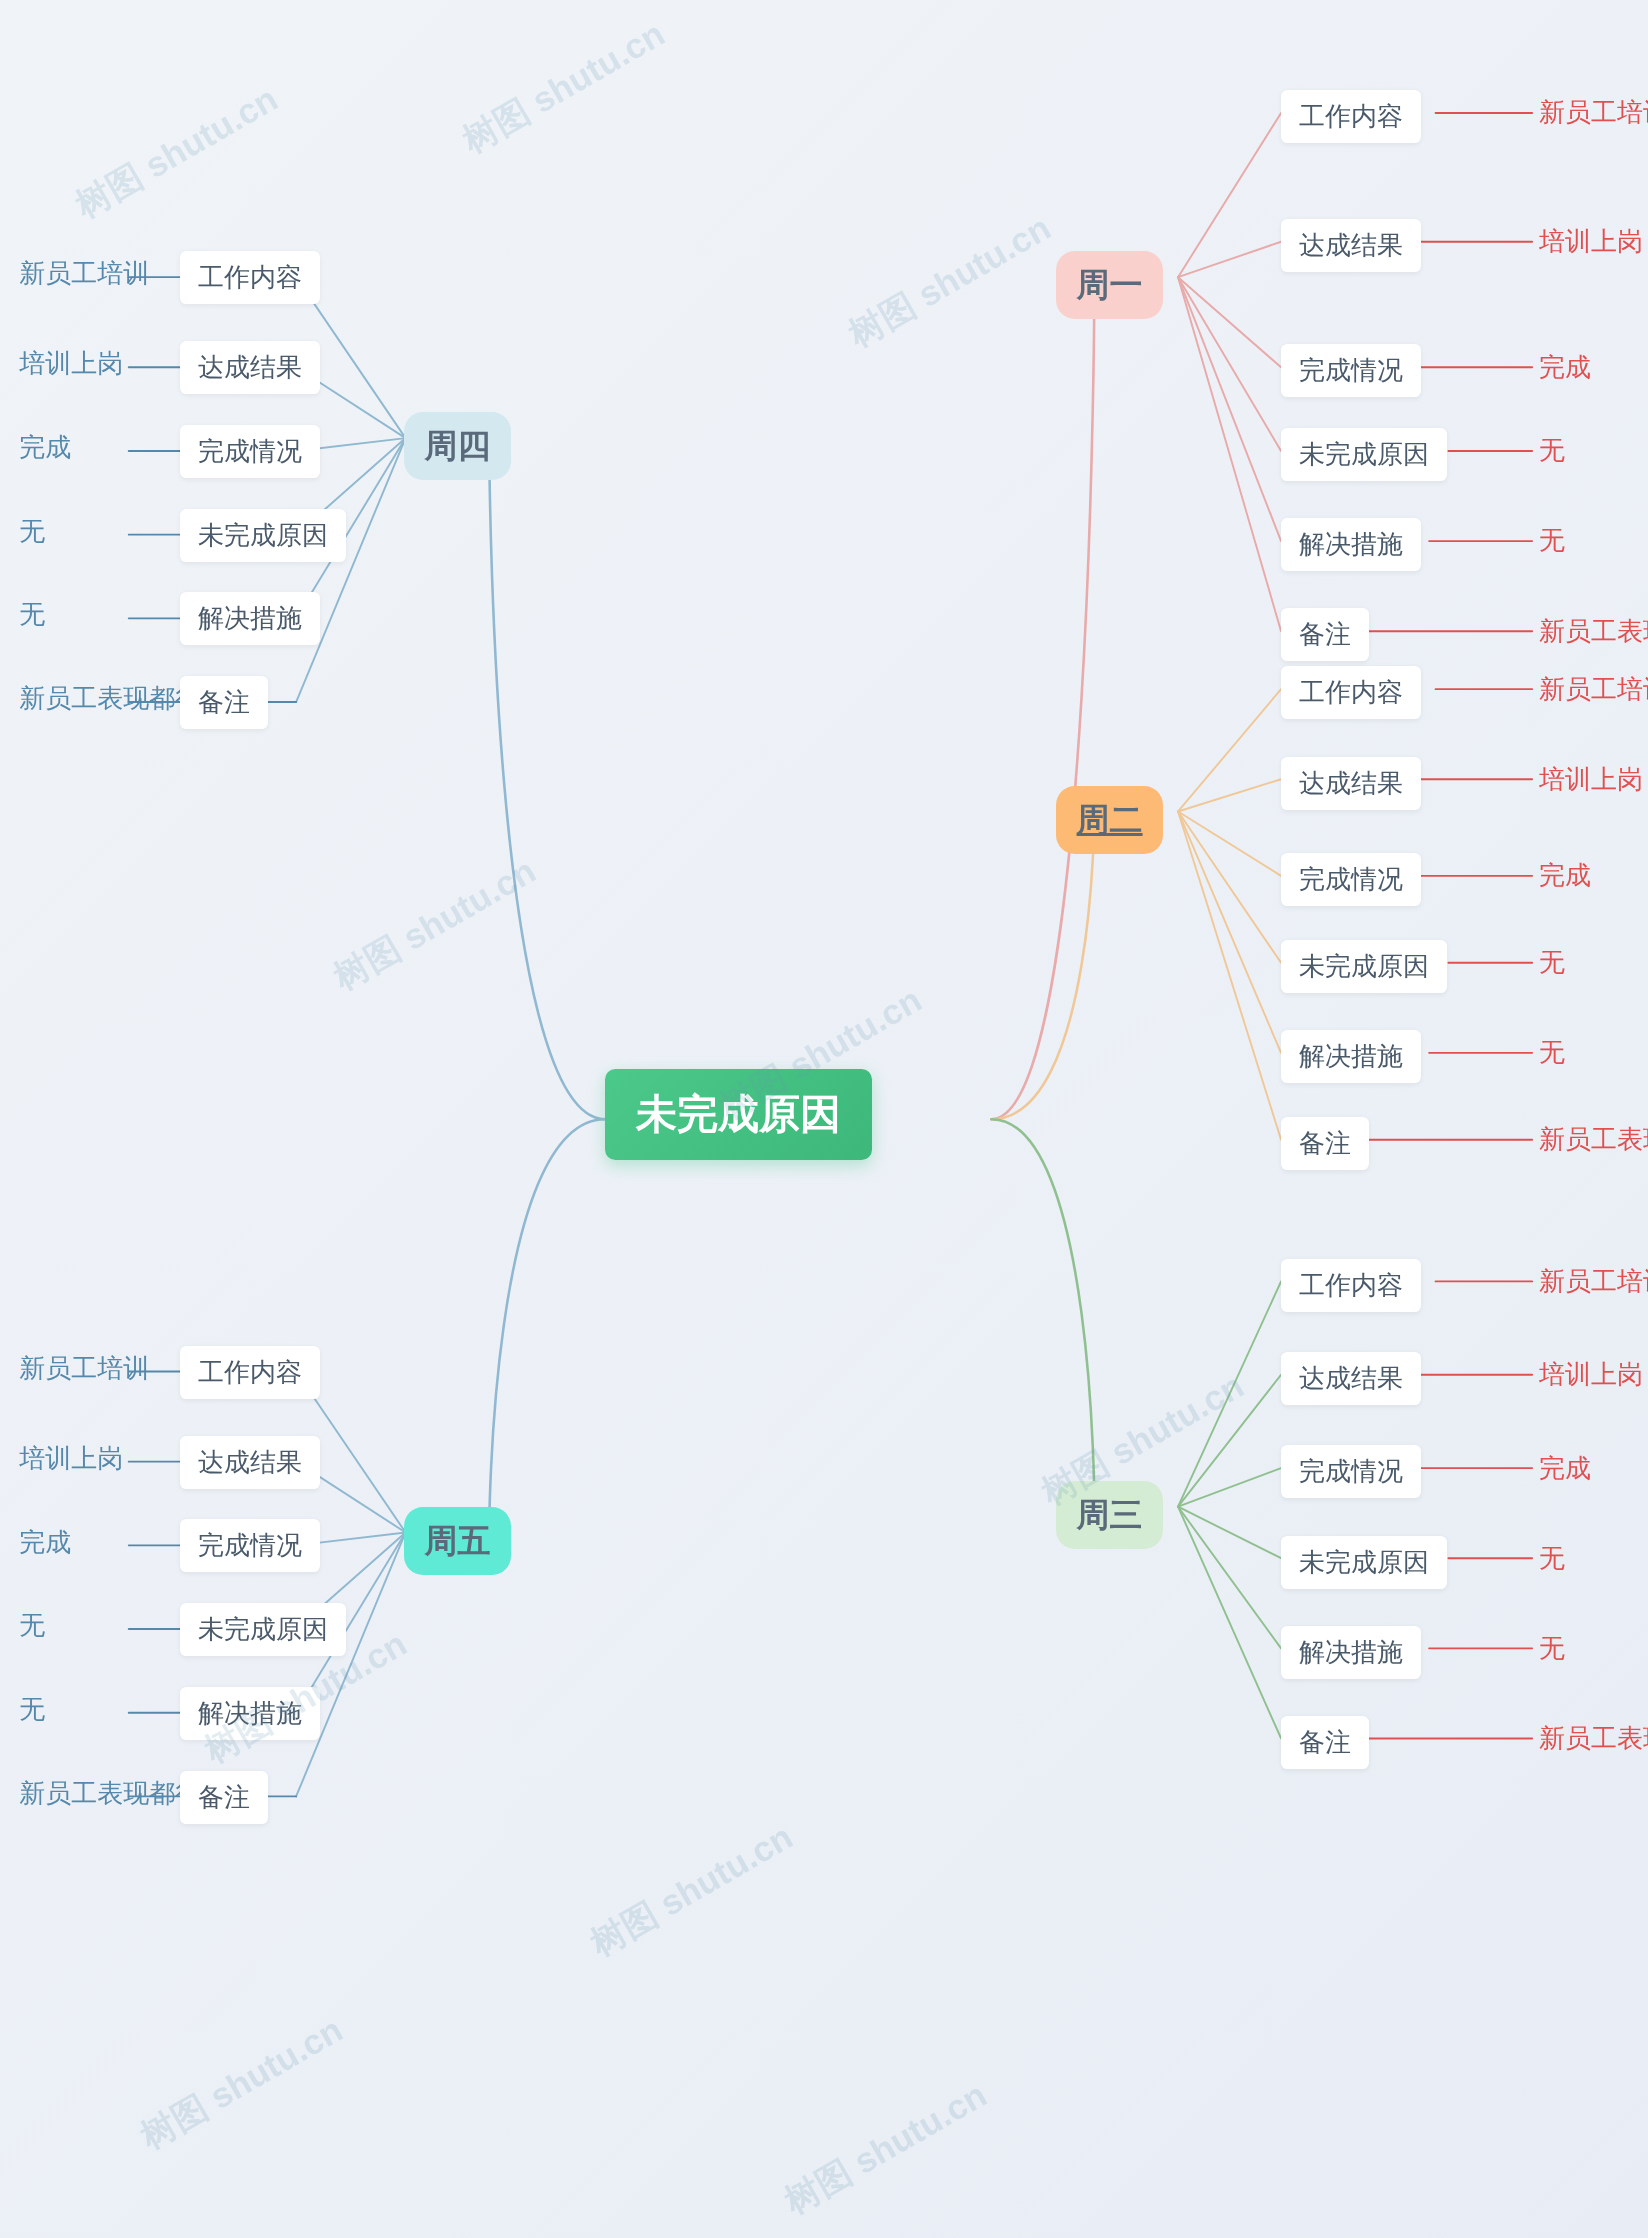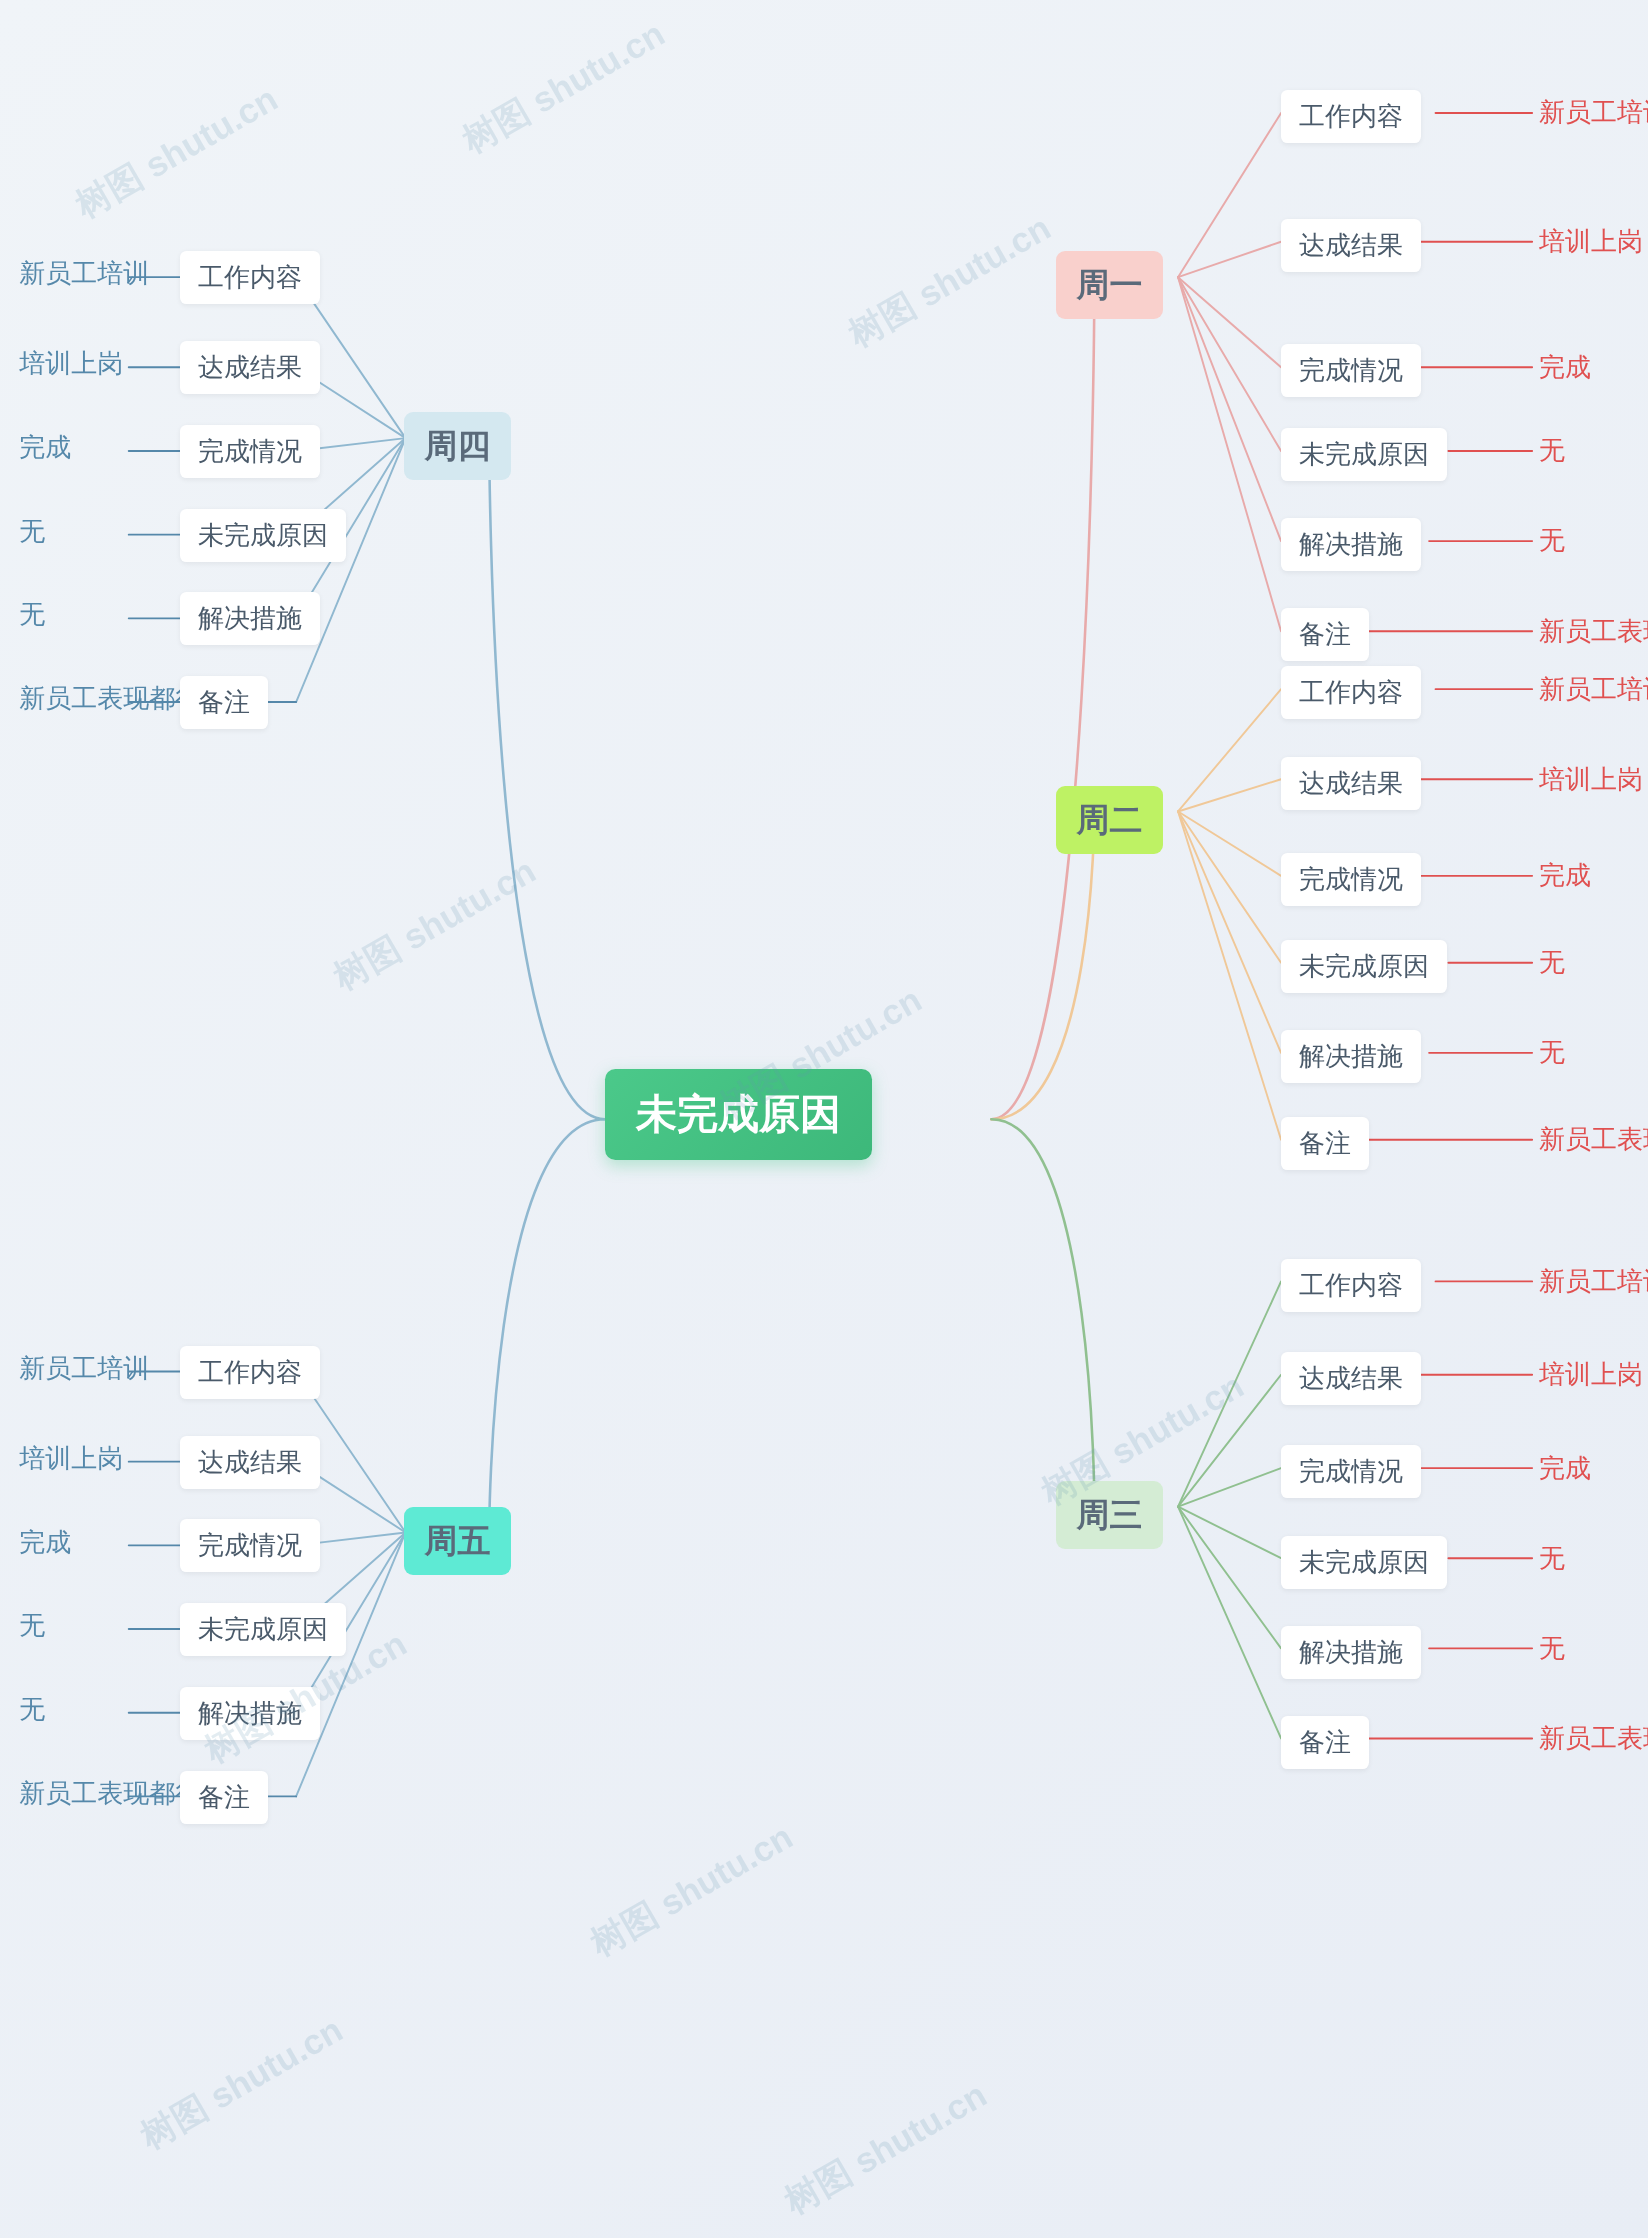--- a/index.html
+++ b/index.html
@@ -33,29 +33,29 @@
       padding: 18px 31px;
       font-size: 41px;
       font-weight: bold;
       white-space: nowrap;
       box-shadow: 0 5.2px 15.5px rgba(75,201,138,0.35);
     }
 
     
     .day-node {
       position: absolute;
-      border-radius: 9px;
+      border-radius: 19px;
       padding: 11.6px 20.6px;
       font-size: 33px;
       font-weight: bold;
       color: #5a6a7a;
       white-space: nowrap;
     }
     .day-monday { background: #f9d0cc; }
-    .day-tuesday { background: #bef264; }
+    .day-tuesday { background: #fdba74; text-decoration: underline; }
     .day-wednesday { background: #d4ecd4; }
     .day-thursday { background: #d4e8f0; }
     .day-friday { background: #5eead4; }
 
     
     .item-node {
       position: absolute;
       background: white;
       border-radius: 6.4px;
       padding: 9px 18px;

